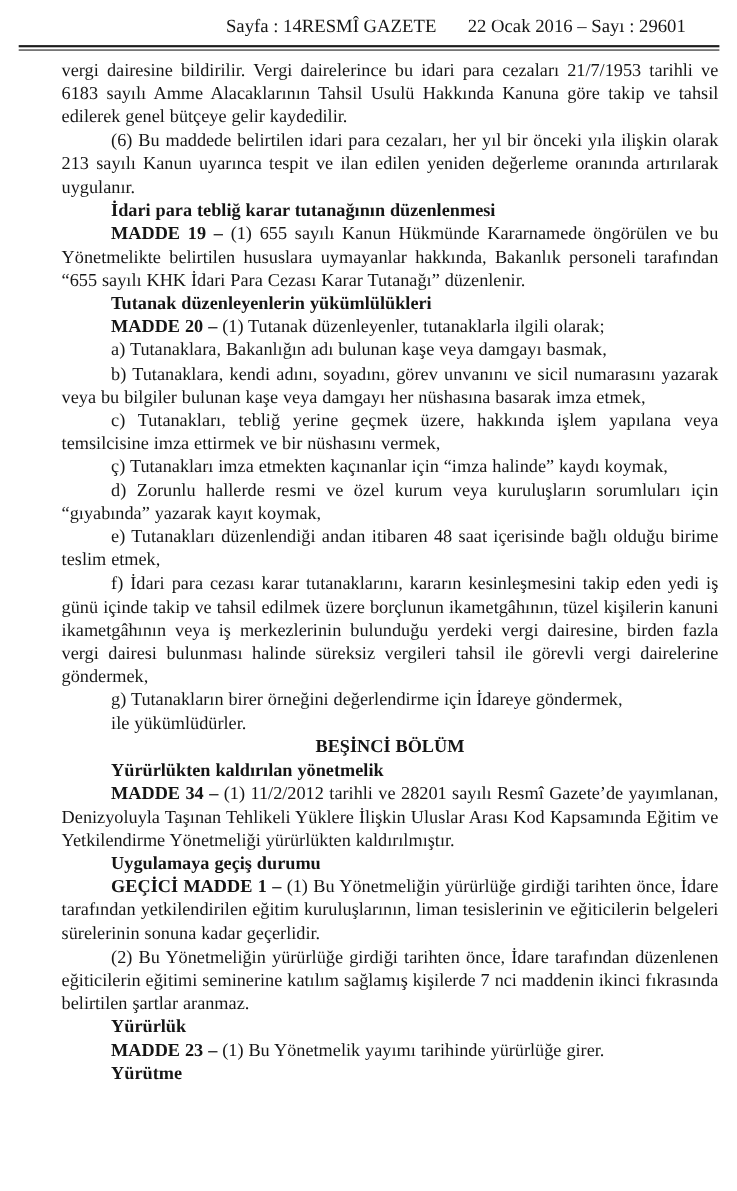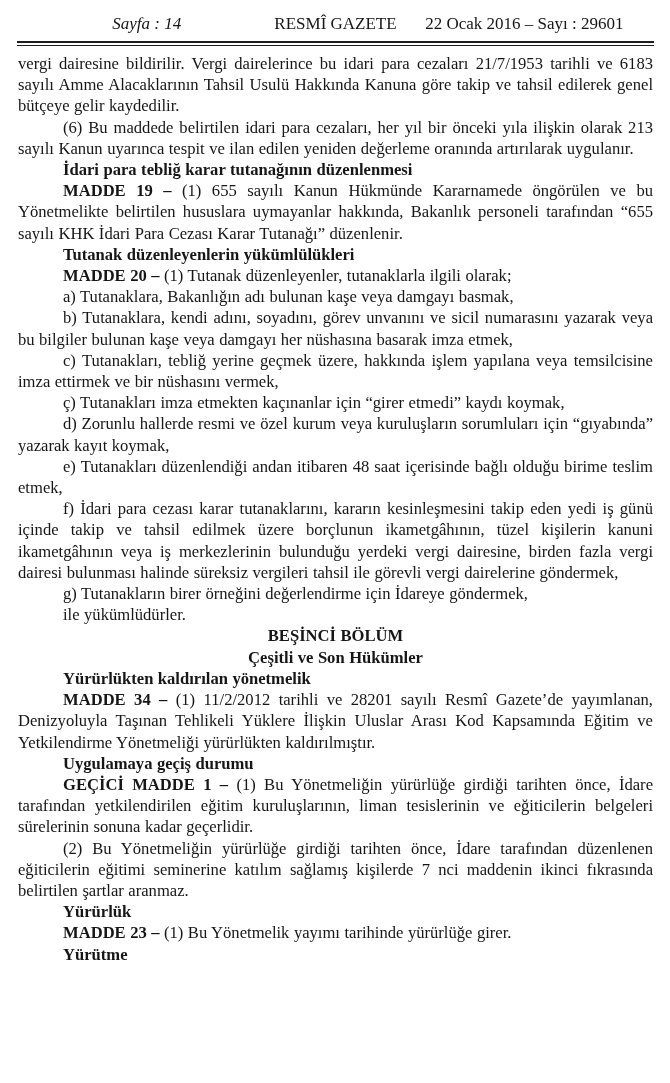--- a/index.html
+++ b/index.html
@@ -22,31 +22,32 @@
     background: #ffffff;
   }
   .header {
     display: grid;
     grid-template-columns: 1fr auto 1fr;
     align-items: baseline;
     font-size: 17px;
     line-height: 22px;
     padding: 0 2px 4px 2px;
   }
-  .h-left   { text-align: center; font-style: italic;   }
+  .h-left   { text-align: right;   }
   .h-center { text-align: center; }
   .h-right  { text-align: center;  }
   .rule {
     height: 2px;
     border-top: 2.5px solid #1d1d1d;
     border-bottom: 1.5px solid #1d1d1d;
     margin: 2px 0 7px 0;
   }
   .doc {
     padding: 0 1px;
+    margin-left: 38px;
   }
   .block {
     margin: 0;
     font-size: 16.6px;
     line-height: 21.2px;
     text-align: justify;
     text-indent: 45px;
     hyphens: auto;
     -webkit-hyphens: auto;
     word-spacing: 0.02em;
@@ -82,28 +83,27 @@
   <div class="doc">
       <p class="block body-flush"><span>vergi dairesine bildirilir. Vergi dairelerince bu idari para cezaları 21/7/1953 tarihli ve 6183 sayılı Amme Alacaklarının Tahsil Usulü Hakkında Kanuna göre takip ve tahsil edilerek genel bütçeye gelir kaydedilir.</span></p>
       <p class="block body"><span>(6) Bu maddede belirtilen idari para cezaları, her yıl bir önceki yıla ilişkin olarak 213 sayılı Kanun uyarınca tespit ve ilan edilen yeniden değerleme oranında artırılarak uygulanır.</span></p>
       <p class="block heading"><span>İdari para tebliğ karar tutanağının düzenlenmesi</span></p>
       <p class="block body"><b>MADDE 19 – </b><span>(1) 655 sayılı Kanun Hükmünde Kararnamede öngörülen ve bu Yönetmelikte belirtilen hususlara uymayanlar hakkında, Bakanlık personeli tarafından “655 sayılı KHK İdari Para Cezası Karar Tutanağı” düzenlenir.</span></p>
       <p class="block heading"><span>Tutanak düzenleyenlerin yükümlülükleri</span></p>
       <p class="block body"><b>MADDE 20 – </b><span>(1) Tutanak düzenleyenler, tutanaklarla ilgili olarak;</span></p>
       <p class="block body"><span>a) Tutanaklara, Bakanlığın adı bulunan kaşe veya damgayı basmak,</span></p>
       <p class="block body"><span>b) Tutanaklara, kendi adını, soyadını, görev unvanını ve sicil numarasını yazarak veya bu bilgiler bulunan kaşe veya damgayı her nüshasına basarak imza etmek,</span></p>
       <p class="block body"><span>c) Tutanakları, tebliğ yerine geçmek üzere, hakkında işlem yapılana veya temsilcisine imza ettirmek ve bir nüshasını vermek,</span></p>
-      <p class="block body"><span>ç) Tutanakları imza etmekten kaçınanlar için “girer etmedi” kaydı koymak,</span></p>
+      <p class="block body"><span>ç) Tutanakları imza etmekten kaçınanlar için “imza halinde” kaydı koymak,</span></p>
       <p class="block body"><span>d) Zorunlu hallerde resmi ve özel kurum veya kuruluşların sorumluları için “gıyabında” yazarak kayıt koymak,</span></p>
       <p class="block body"><span>e) Tutanakları düzenlendiği andan itibaren 48 saat içerisinde bağlı olduğu birime teslim etmek,</span></p>
       <p class="block body"><span>f) İdari para cezası karar tutanaklarını, kararın kesinleşmesini takip eden yedi iş günü içinde takip ve tahsil edilmek üzere borçlunun ikametgâhının, tüzel kişilerin kanuni ikametgâhının veya iş merkezlerinin bulunduğu yerdeki vergi dairesine, birden fazla vergi dairesi bulunması halinde süreksiz vergileri tahsil ile görevli vergi dairelerine göndermek,</span></p>
       <p class="block body"><span>g) Tutanakların birer örneğini değerlendirme için İdareye göndermek,</span></p>
       <p class="block body"><span>ile yükümlüdürler.</span></p>
       <p class="block chapter"><span>BEŞİNCİ BÖLÜM</span></p>
-      <p class="block chapter"><span>Çeşitli ve Son Hükümler</span></p>
       <p class="block heading"><span>Yürürlükten kaldırılan yönetmelik</span></p>
       <p class="block body"><b>MADDE 34 – </b><span>(1) 11/2/2012 tarihli ve 28201 sayılı Resmî Gazete’de yayımlanan, Denizyoluyla Taşınan Tehlikeli Yüklere İlişkin Uluslar Arası Kod Kapsamında Eğitim ve Yetkilendirme Yönetmeliği yürürlükten kaldırılmıştır.</span></p>
       <p class="block heading"><span>Uygulamaya geçiş durumu</span></p>
       <p class="block body"><b>GEÇİCİ MADDE 1 – </b><span>(1) Bu Yönetmeliğin yürürlüğe girdiği tarihten önce, İdare tarafından yetkilendirilen eğitim kuruluşlarının, liman tesislerinin ve eğiticilerin belgeleri sürelerinin sonuna kadar geçerlidir.</span></p>
       <p class="block body"><span>(2) Bu Yönetmeliğin yürürlüğe girdiği tarihten önce, İdare tarafından düzenlenen eğiticilerin eğitimi seminerine katılım sağlamış kişilerde 7 nci maddenin ikinci fıkrasında belirtilen şartlar aranmaz.</span></p>
       <p class="block heading"><span>Yürürlük</span></p>
       <p class="block body"><b>MADDE 23 – </b><span>(1) Bu Yönetmelik yayımı tarihinde yürürlüğe girer.</span></p>
       <p class="block heading"><span>Yürütme</span></p>
     </div>
 </div>

